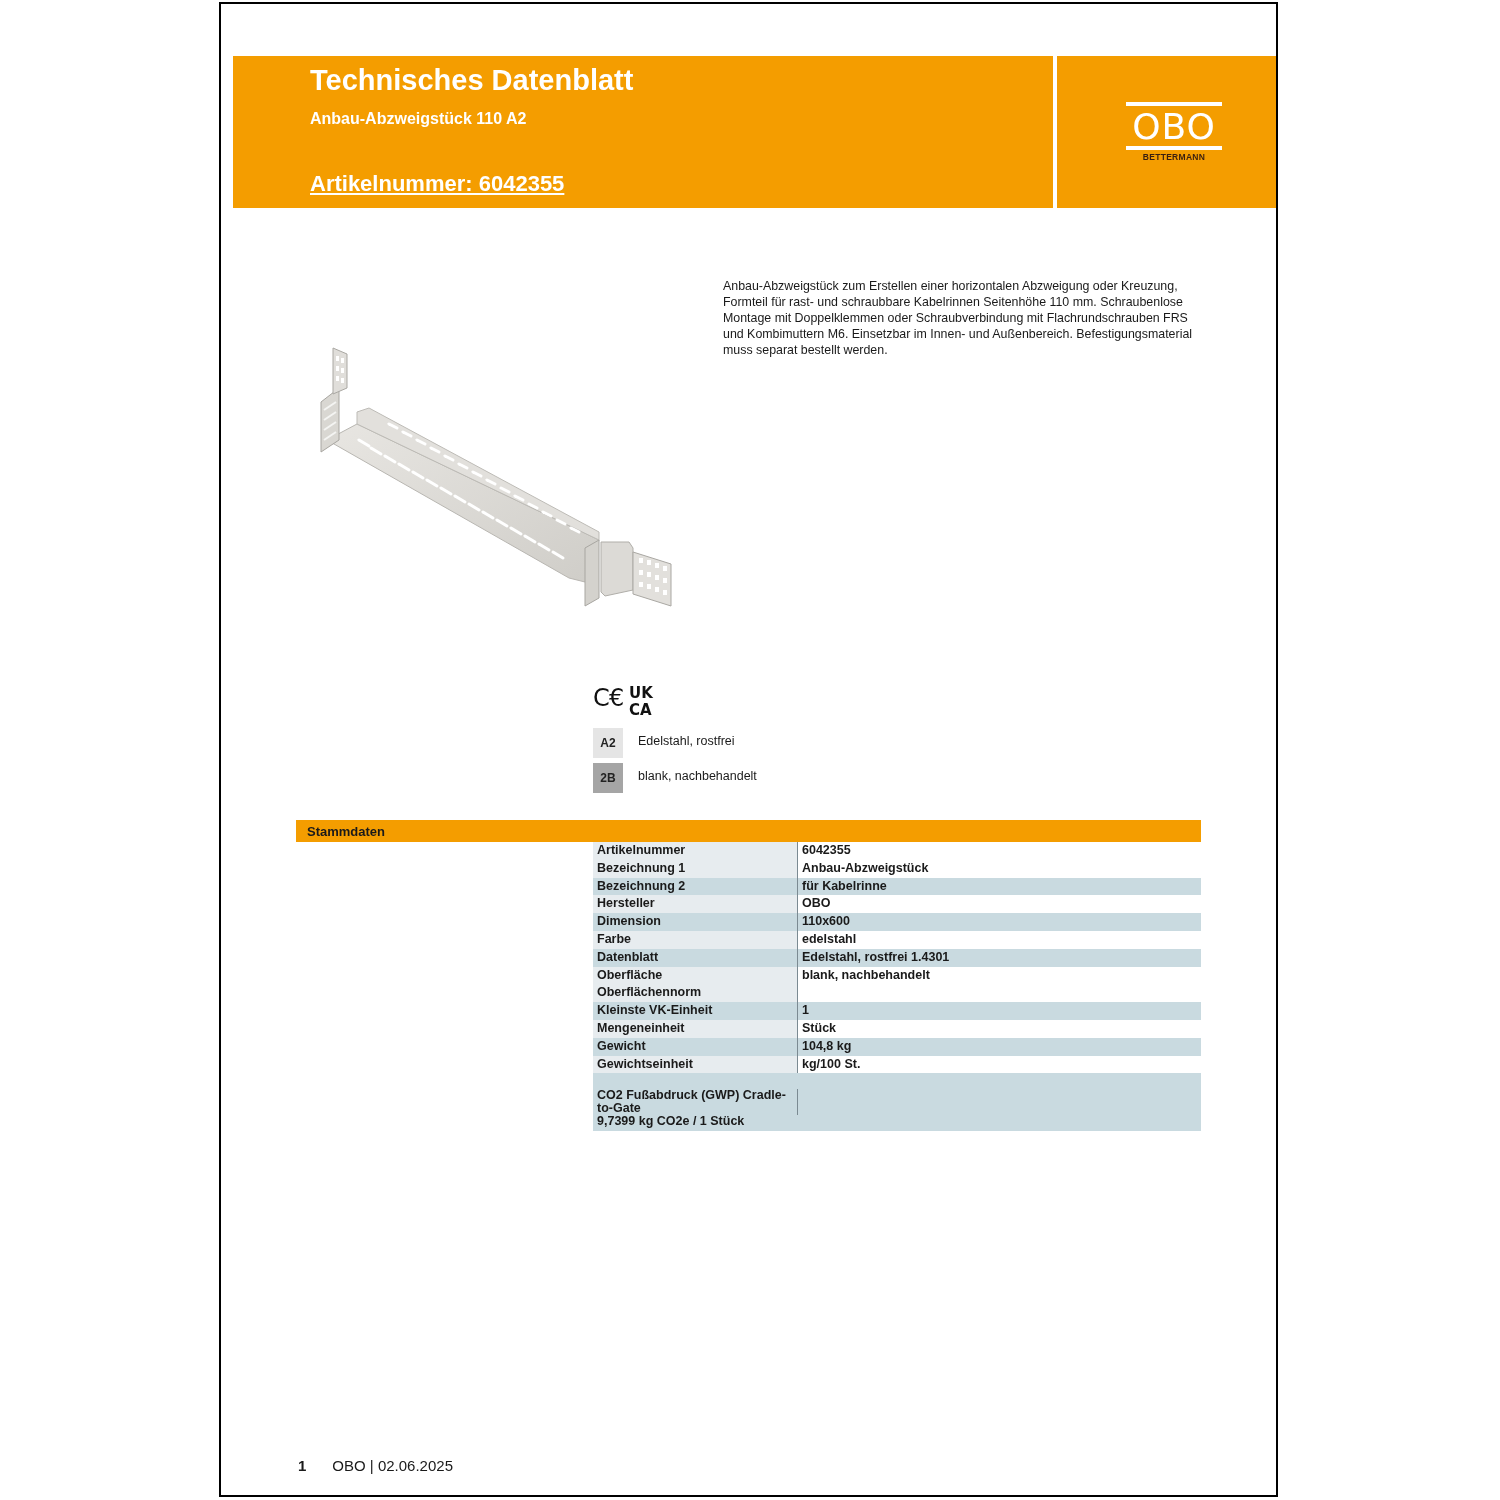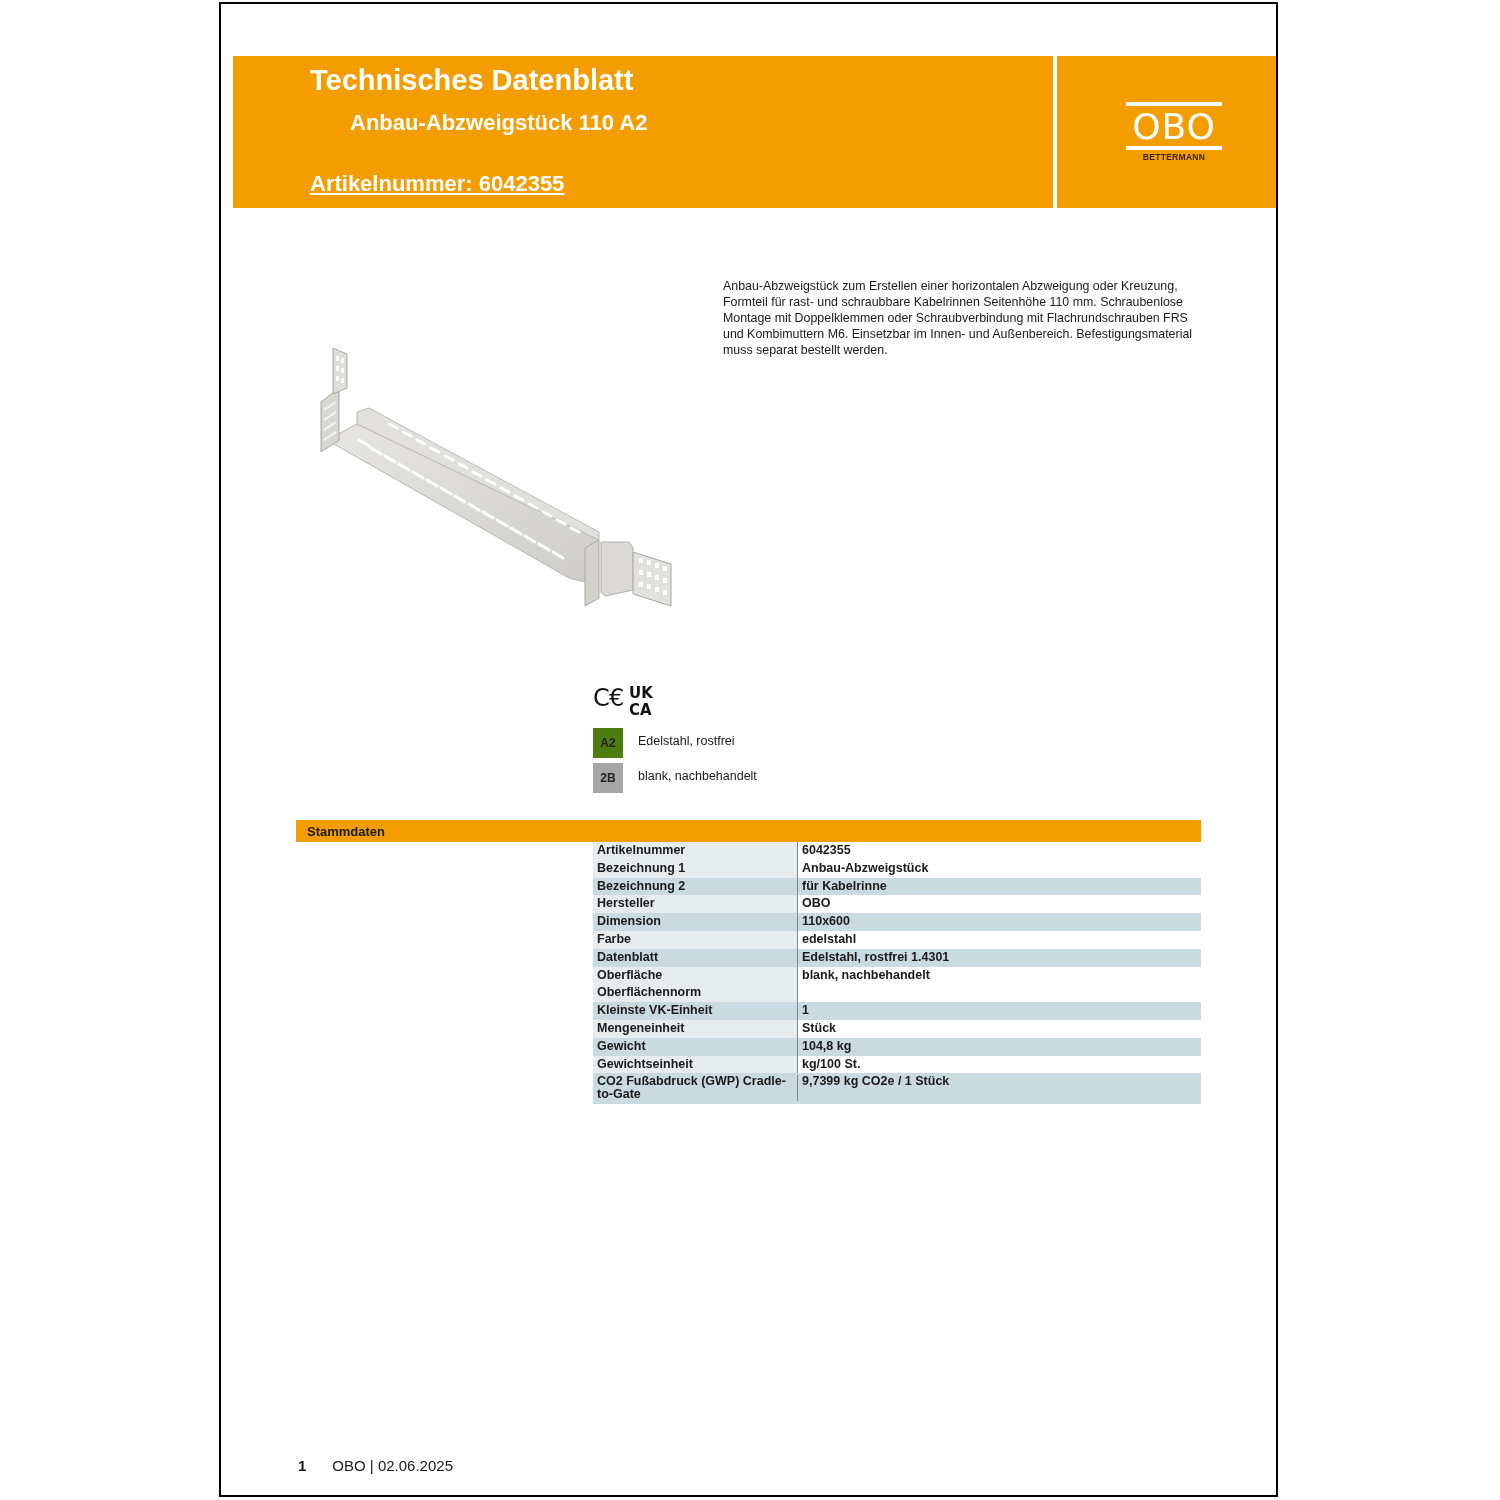--- a/index.html
+++ b/index.html
@@ -1,42 +1,42 @@
 <!DOCTYPE html>
 <html><head>
 <meta charset="utf-8">
 <style>
   html, body { margin: 0; padding: 0; background: #ffffff; }
   body { width: 1500px; height: 1500px; position: relative; font-family: "Liberation Sans", sans-serif; color: #1a1a1a; }
   .page { position: absolute; left: 219px; top: 2px; width: 1059px; height: 1495px; border: 2px solid #000; box-sizing: border-box; background: #fff; overflow: hidden; }
   .header-band { position: absolute; left: 12px; top: 52px; width: 1055px; height: 152px; background: #f49d00; }
   .header-divider { position: absolute; left: 820px; top: 0; width: 4px; height: 152px; background: #ffffff; }
   .title { position: absolute; left: 77px; top: 8px; font-size: 29px; font-weight: bold; color: #fff; white-space: nowrap; }
-  .subtitle { position: absolute; left: 77px; top: 54px; font-size: 22px; font-weight: bold; color: #fff; white-space: nowrap; margin-left: 40px; }
+  .subtitle { position: absolute; left: 77px; top: 54px; font-size: 16px; font-weight: bold; color: #fff; white-space: nowrap; }
   .artnr { position: absolute; left: 77px; top: 115px; font-size: 22px; font-weight: bold; color: #fff; white-space: nowrap; text-decoration: underline; }
   .logo { position: absolute; left: 893px; top: 46px; width: 96px; height: 64px; }
   .logo .bar { position: absolute; left: 0; width: 96px; height: 4px; background: #fff; }
   .logo .word { position: absolute; left: 0; top: 6px; width: 96px; text-align: center; font-size: 36px; color: #fff; letter-spacing: 1px; line-height: 38px; font-family: "DejaVu Sans", sans-serif; }
   .logo .sub { position: absolute; left: 0; top: 50px; width: 96px; text-align: center; font-size: 8.5px; font-weight: bold; color: #3a1f10; letter-spacing: 0.3px; }
   .description { position: absolute; left: 502px; top: 274px; width: 480px; font-size: 12.4px; line-height: 16px; color: #1a1a1a; }
   .product-img { position: absolute; left: 78px; top: 338px; width: 402px; height: 282px; }
   .marks { position: absolute; left: 372px; top: 678px; width: 80px; height: 36px; }
   .mat-row { position: absolute; left: 372px; height: 30px; width: 300px; }
   .mat-badge { position: absolute; left: 0; top: 0; width: 30px; height: 30px; font-size: 12px; font-weight: bold; display: flex; align-items: center; justify-content: center; color: #222; }
   .mat-label { position: absolute; left: 45px; top: 6px; font-size: 12.5px; color: #1a1a1a; white-space: nowrap; }
   .section-bar { position: absolute; left: 75px; top: 816px; width: 905px; height: 22px; background: #f49d00; }
   .section-bar span { position: absolute; left: 11px; top: 4px; font-size: 13px; font-weight: bold; color: #1a1a1a; }
   .table { position: absolute; left: 372px; top: 838px; width: 608px; font-weight: bold; }
   .trow { display: flex; font-size: 12.5px; line-height: 17.8px; }
   .trow .k { width: 205px; padding-left: 4px; box-sizing: border-box; border-right: 1.5px solid #7b8a92; }
   .trow .v { flex: 1; padding-left: 4px; }
   .trow.odd { background: #e7ecef; }
   .trow.odd .v { background: #ffffff; }
   .trow.even { background: #c9dae0; }
-  .trow.tall { line-height: 13px; padding-top: 2px; padding-bottom: 3px; }
+  .trow.tall { line-height: 13px; padding-top: 16px; padding-bottom: 3px; flex-direction: column; }
   .footer { position: absolute; left: 77px; top: 1453px; font-size: 15px; color: #1a1a1a; white-space: nowrap; }
   .footer .num { font-weight: bold; margin-right: 26px; }
 </style>
 </head>
 <body>
 
 <div class="page">
 
   <div class="header-band">
     <div class="title">Technisches Datenblatt</div>
@@ -138,21 +138,21 @@
   <div class="marks">
     <svg width="80" height="36" viewBox="0 0 80 36">
       <text x="0" y="24" font-family="DejaVu Sans, sans-serif" font-size="24" fill="#111">C</text>
       <text x="16" y="24" font-family="DejaVu Sans, sans-serif" font-size="24" fill="#111">€</text>
       <text x="36" y="16" font-family="DejaVu Sans, sans-serif" font-size="15" font-weight="bold" fill="#111">UK</text>
       <text x="36" y="33" font-family="DejaVu Sans, sans-serif" font-size="15" font-weight="bold" fill="#111">CA</text>
     </svg>
   </div>
 
   <div class="mat-row" style="top:724px">
-    <div class="mat-badge" style="background:#4d7c0f">A2</div>
+    <div class="mat-badge" style="background:#e5e5e5">A2</div>
     <div class="mat-label">Edelstahl, rostfrei</div>
   </div>
   <div class="mat-row" style="top:759px">
     <div class="mat-badge" style="background:#a5a5a5">2B</div>
     <div class="mat-label">blank, nachbehandelt</div>
   </div>
 
   <div class="section-bar">
     <span>Stammdaten</span>
   </div>

